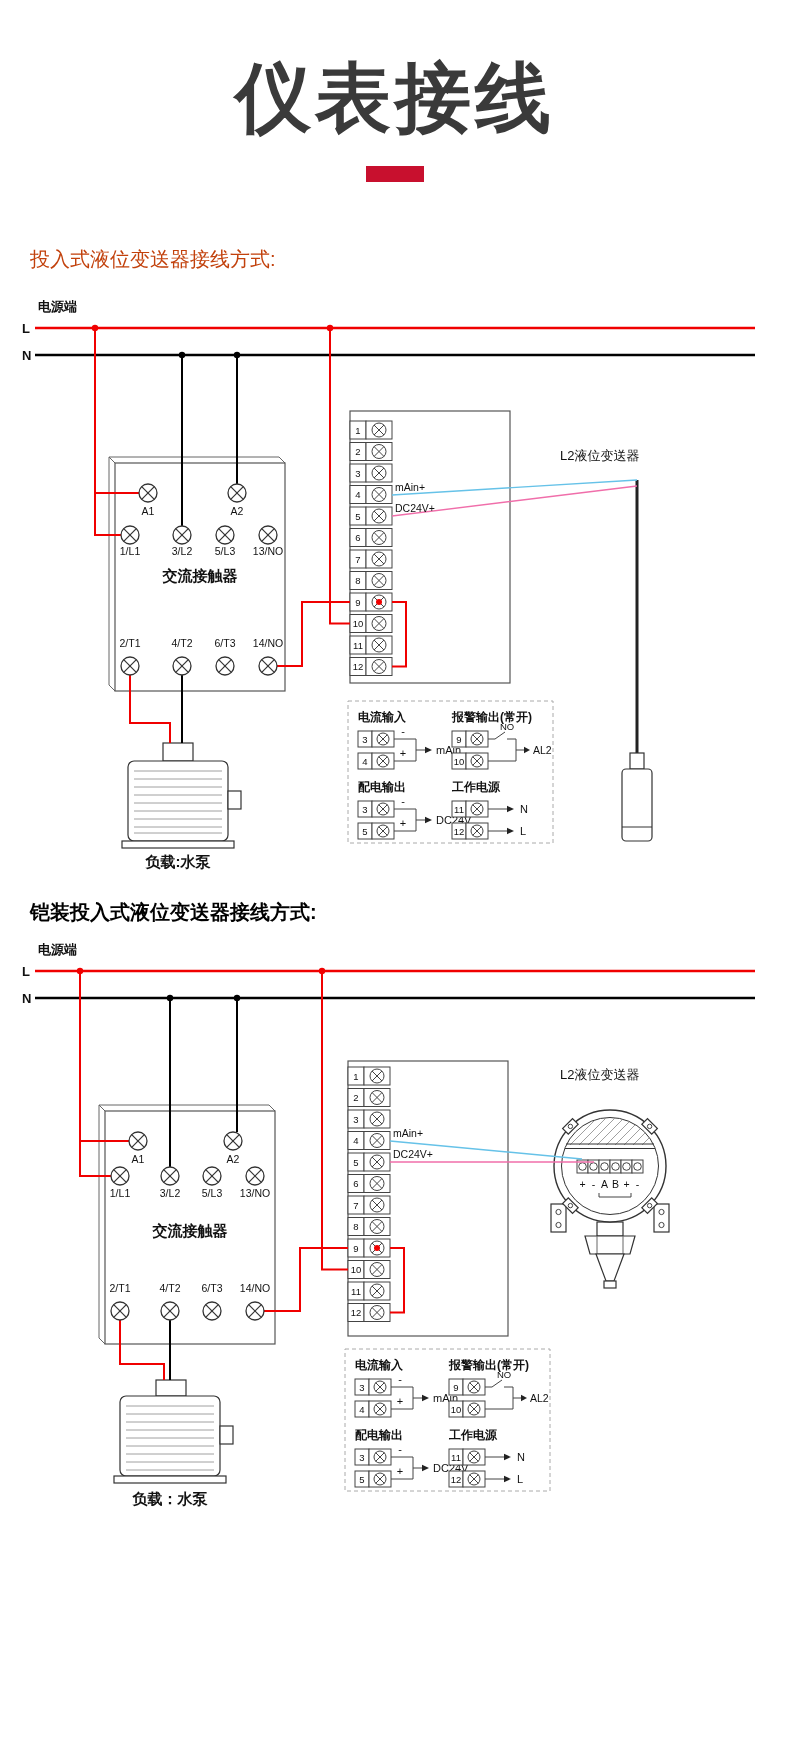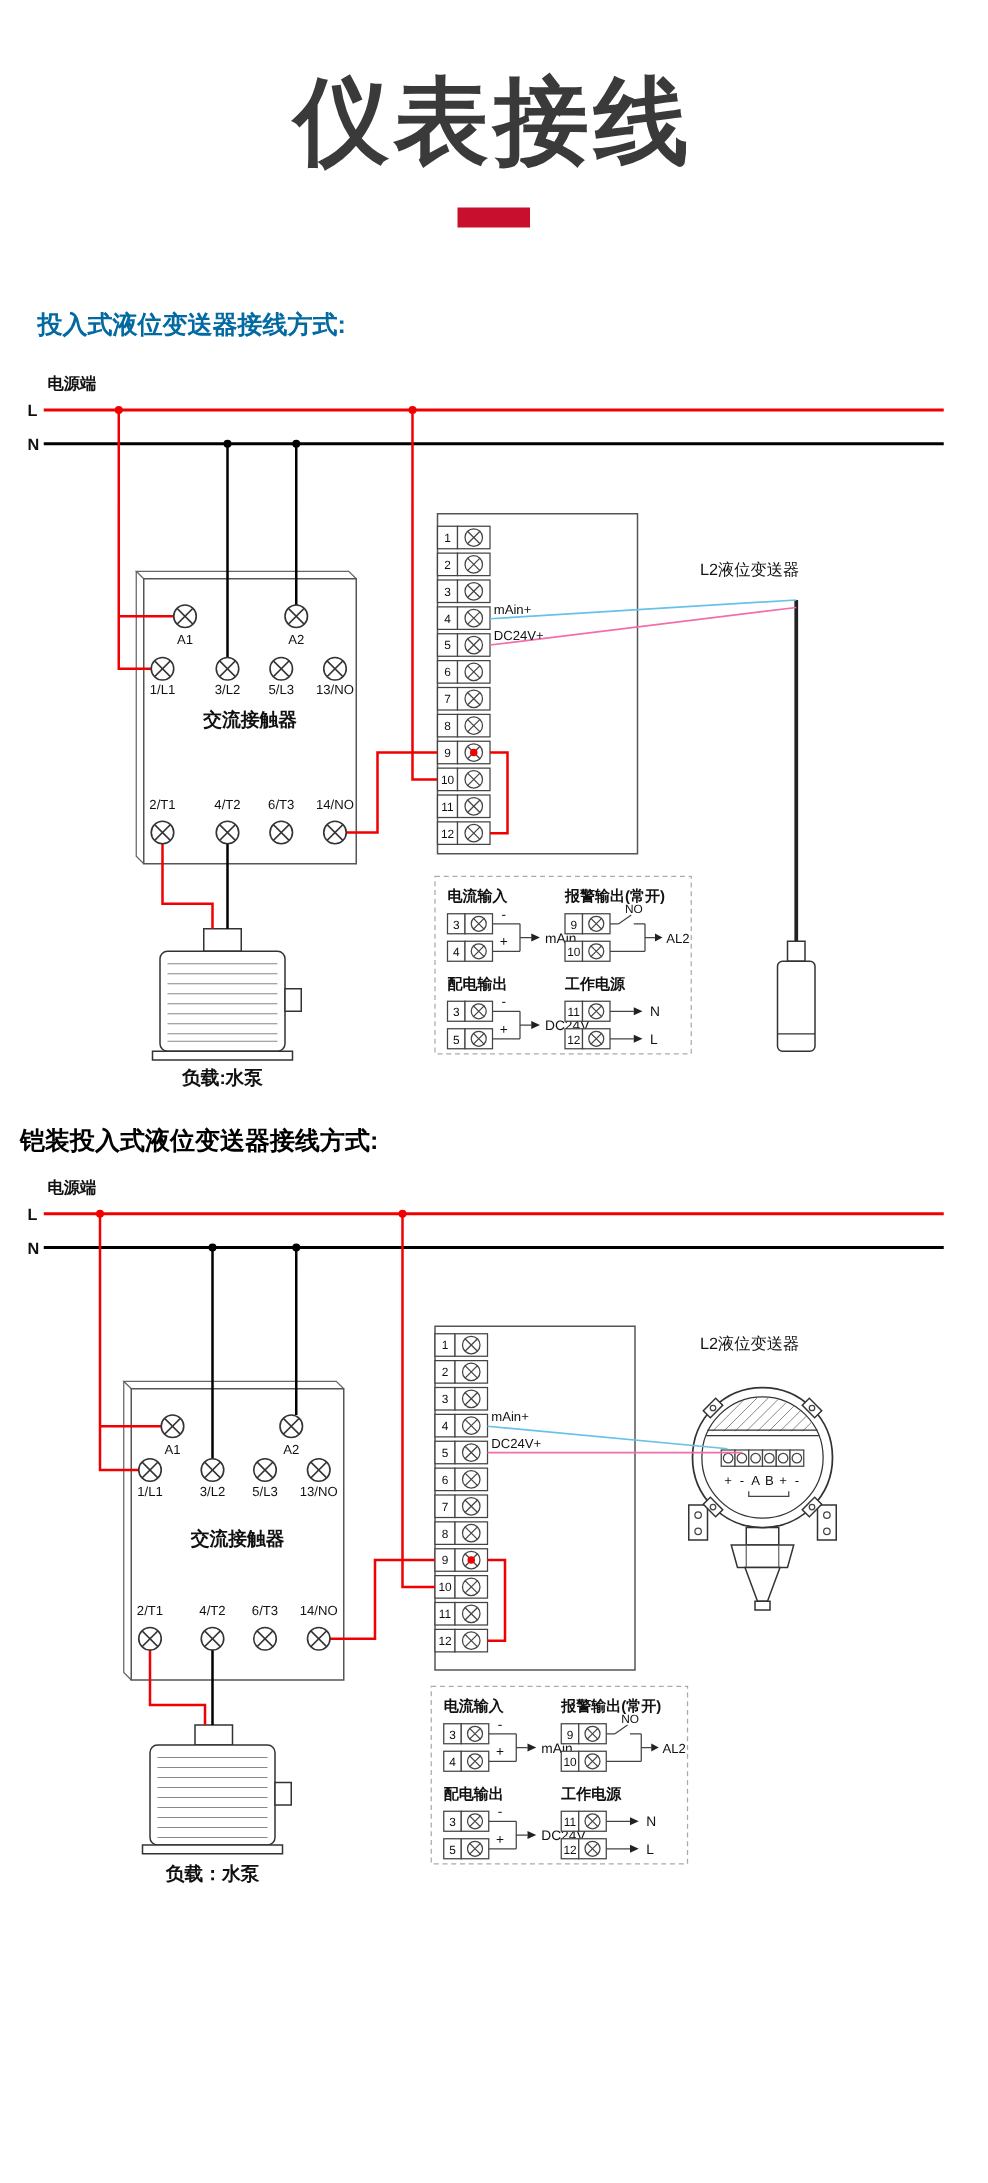--- a/index.html
+++ b/index.html
@@ -1,20 +1,20 @@
 <!DOCTYPE html>
 <html><head>
 <meta charset="utf-8">
 <style>
   html,body{margin:0;padding:0;background:#fff;}
   body{width:790px;min-height:1746px;font-family:"Liberation Sans",sans-serif;color:#111;}
   .title{margin:60px 0 0 0;text-align:center;font-size:76px;line-height:1;font-weight:900;letter-spacing:4px;color:#3a3a3a;}
   .red-bar{width:58px;height:16px;background:#c8102e;margin:30px auto 0 auto;}
-  h2.sec{margin:64px 0 10px 30px;font-size:20px;font-weight:bold;color:#0369a1;}
-  h2.sec2{margin:16px 0 10px 16px;font-size:20px;font-weight:bold;color:#000;}
+  h2.sec{margin:64px 0 10px 30px;font-size:20px;font-weight:normal;color:#c2410c;}
+  h2.sec2{margin:16px 0 10px 30px;font-size:20px;font-weight:bold;color:#000;}
   svg{display:block;}
   svg text{font-family:"Liberation Sans",sans-serif;fill:#111;}
   .t9{font-size:9.5px}.t10{font-size:10.5px}.t11{font-size:11px}
   .t13{font-size:13px}.t15{font-size:15px;font-weight:bold}
   .b{font-weight:bold}
   .wr{stroke:#f00000;stroke-width:2;fill:none}
   .wrp{stroke:#f00000;stroke-width:2.4;fill:none}
   .wb{stroke:#000;stroke-width:2;fill:none}
   .wbp{stroke:#000;stroke-width:2.4;fill:none}
   .wc{stroke:#66c2e8;stroke-width:1.4;fill:none}

